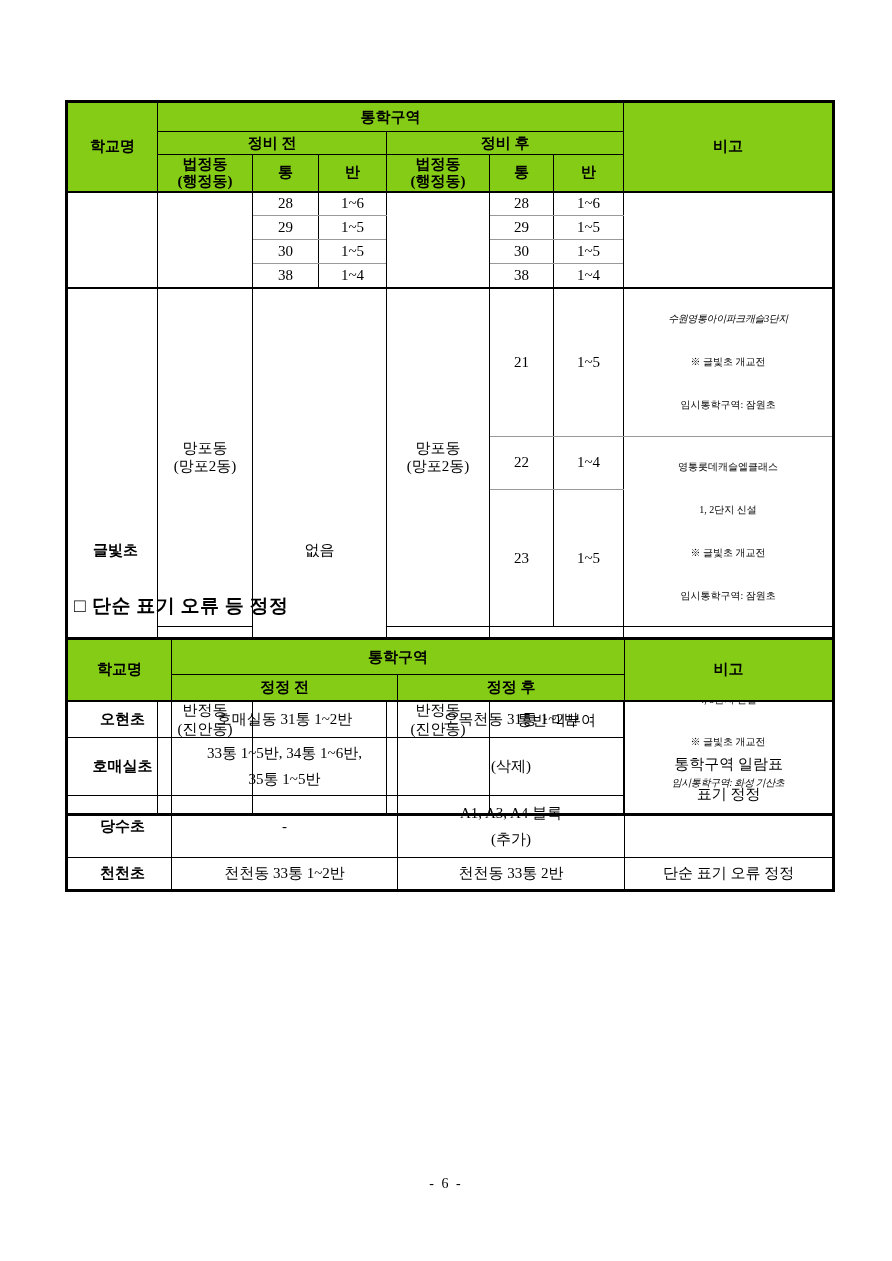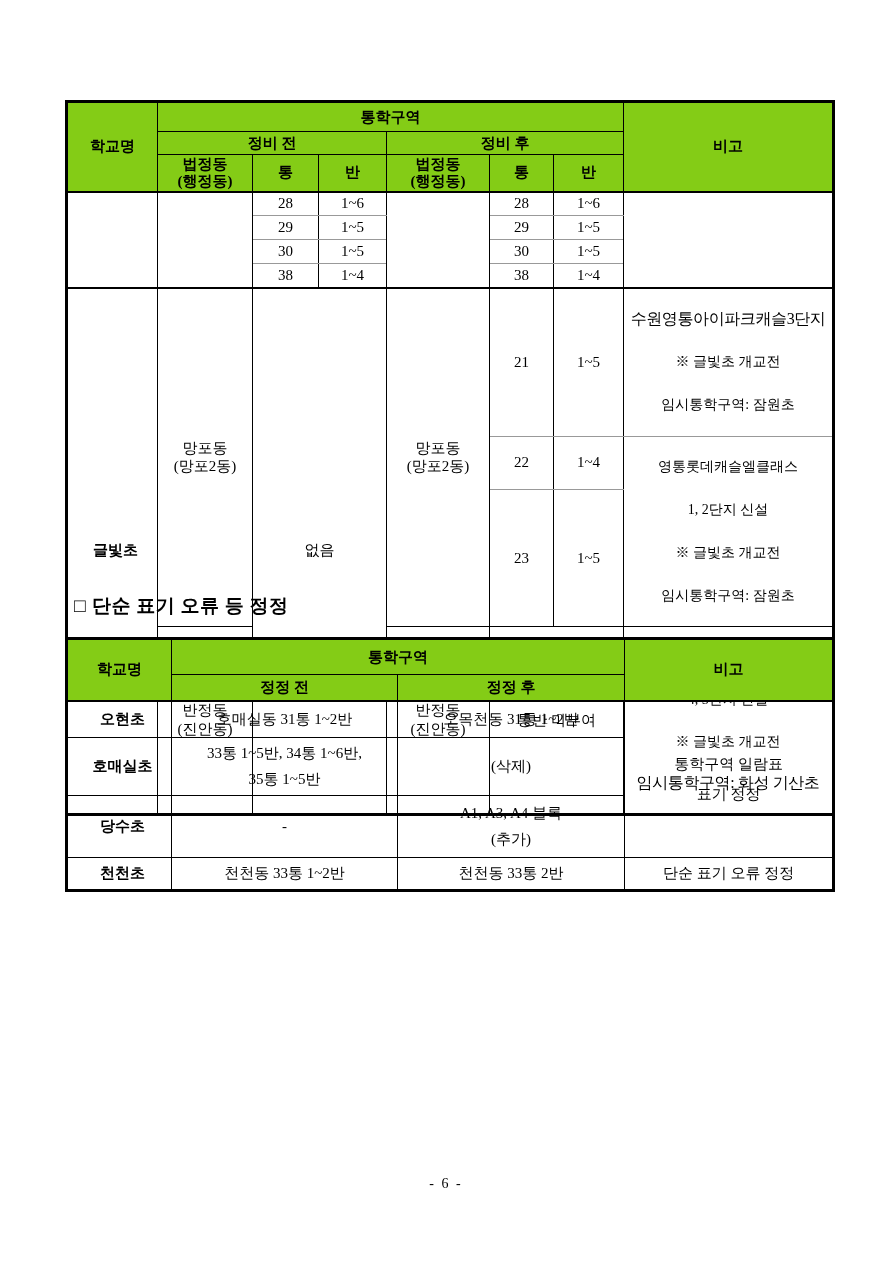--- a/index.html
+++ b/index.html
@@ -15,23 +15,23 @@
   th{background:#84cc16;font-weight:bold;font-size:15px;}
   .t1{left:65px;top:100px;width:767px;}
   .t2{left:65px;top:637px;width:767px;}
   
   .tt{border-top:2.5px solid #000;}
   
   .gb{border-bottom:1px solid #999;}
   .gt{border-top:1px solid #999;margin-left:27px;}
   .school{font-weight:bold;padding-left:8px;}
   
-  .bl{font-size:14px;line-height:24px;}
+  .bl{font-size:10px;line-height:24px;}
   .compact .bl{line-height:23px;}
-  .cond{font-size:16px;letter-spacing:-0.4px;}
+  .cond{font-size:10px;letter-spacing:-0.4px;font-style:italic;}
   .sec-heading{
     position:absolute;left:74px;top:593px;font-size:19px;font-weight:bold;
     letter-spacing:0.5px;
     text-align:center;
   }
   .sec-heading .sq{font-weight:normal;margin-right:6px;}
   .page-num{
     position:absolute;top:1176px;left:0;width:100%;text-align:center;
     font-size:14px;letter-spacing:2px;
   }

